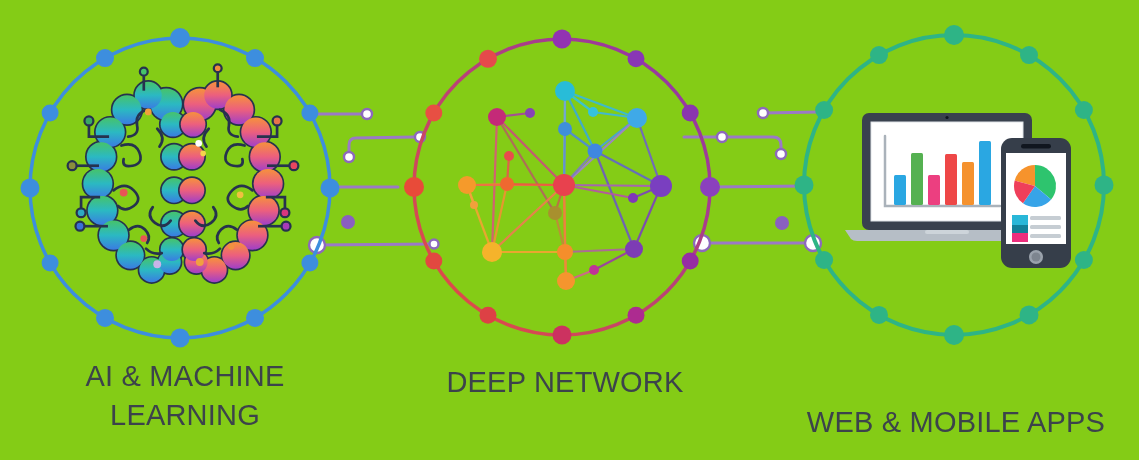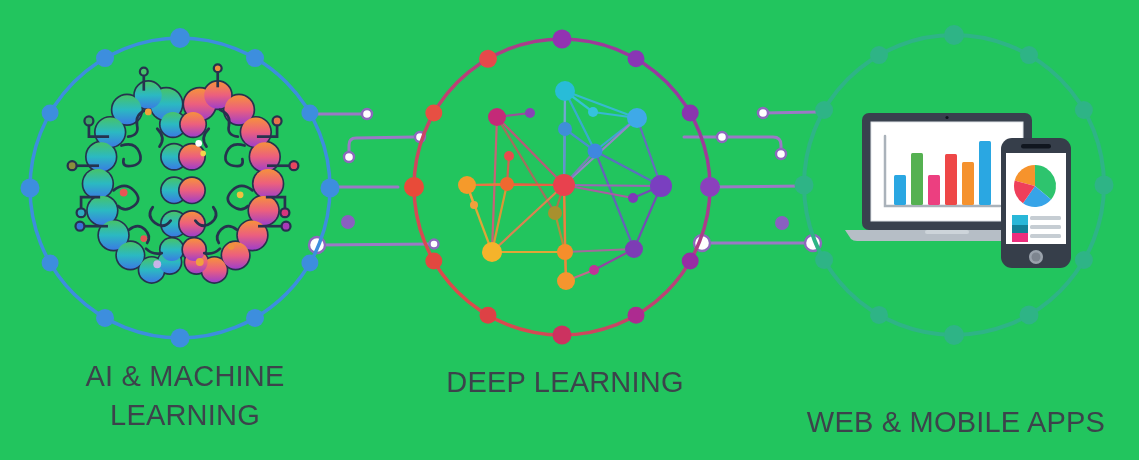--- a/index.html
+++ b/index.html
@@ -1,16 +1,16 @@
 <!DOCTYPE html>
 <html><head>
 <meta charset="utf-8">
 <style>
   html,body{margin:0;padding:0;background:#ffffff;}
-  .stage{position:relative;width:1139px;height:460px;background:#22c55e;overflow:hidden;
+  .stage{position:relative;width:1139px;height:460px;background:#84cc16;overflow:hidden;
          font-family:"Liberation Sans",sans-serif;}
   .stage svg{position:absolute;left:0;top:0;}
   .label{position:absolute;text-align:center;font-size:29px;line-height:39px;
          color:#3c434b;letter-spacing:0.2px;font-weight:400;}
   #label-ai{left:25px;top:357px;width:320px;}
   #label-deep{left:405px;top:363px;width:320px;}
   #label-apps{left:776px;top:363px;width:360px;margin-top:40px;}
 </style>
 </head>
 <body>
@@ -300,15 +300,15 @@
           <rect x="1012" y="225" width="16" height="8" fill="#128098"></rect>
           <rect x="1012" y="233" width="16" height="9" fill="#ed2e7d"></rect>
           <rect x="1030" y="216" width="31" height="4" rx="1.5" fill="#c6cdd3"></rect>
           <rect x="1030" y="225" width="31" height="4" rx="1.5" fill="#c6cdd3"></rect>
           <rect x="1030" y="234" width="31" height="4" rx="1.5" fill="#c6cdd3"></rect>
         </g>
     </g>
   </svg>
 
   <div class="label" id="label-ai">AI &amp; MACHINE LEARNING</div>
-  <div class="label" id="label-deep">DEEP LEARNING</div>
+  <div class="label" id="label-deep">DEEP NETWORK</div>
   <div class="label" id="label-apps">WEB &amp; MOBILE APPS</div>
 </div>
 
 </body></html>

